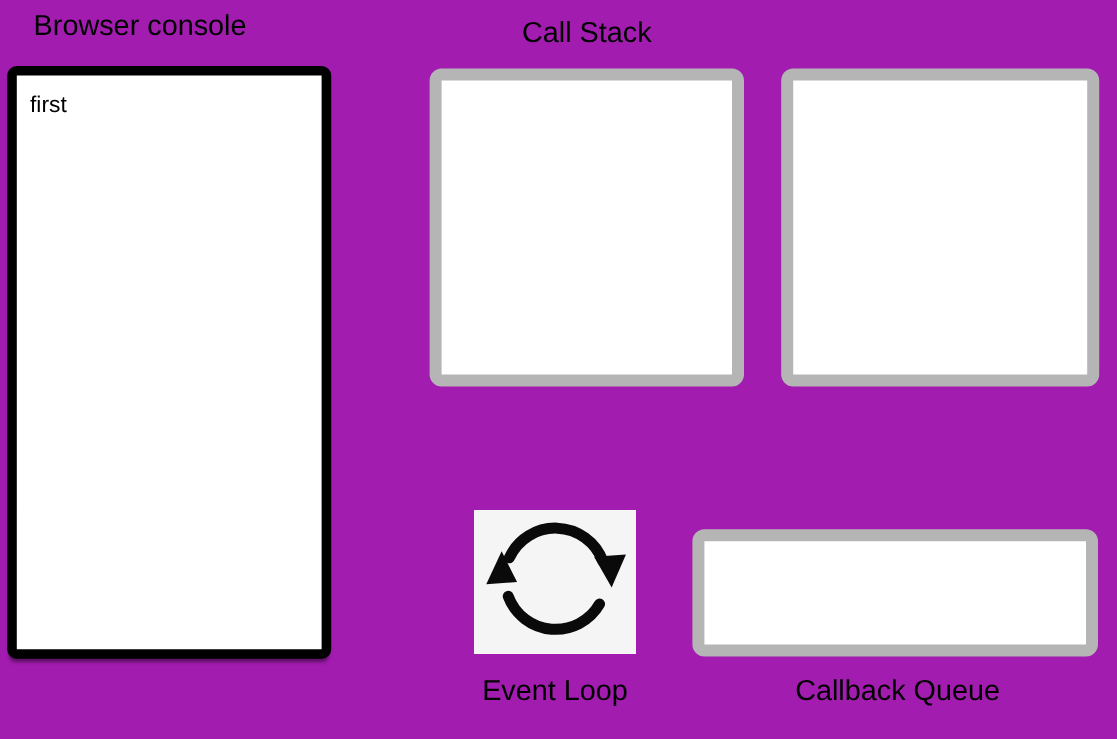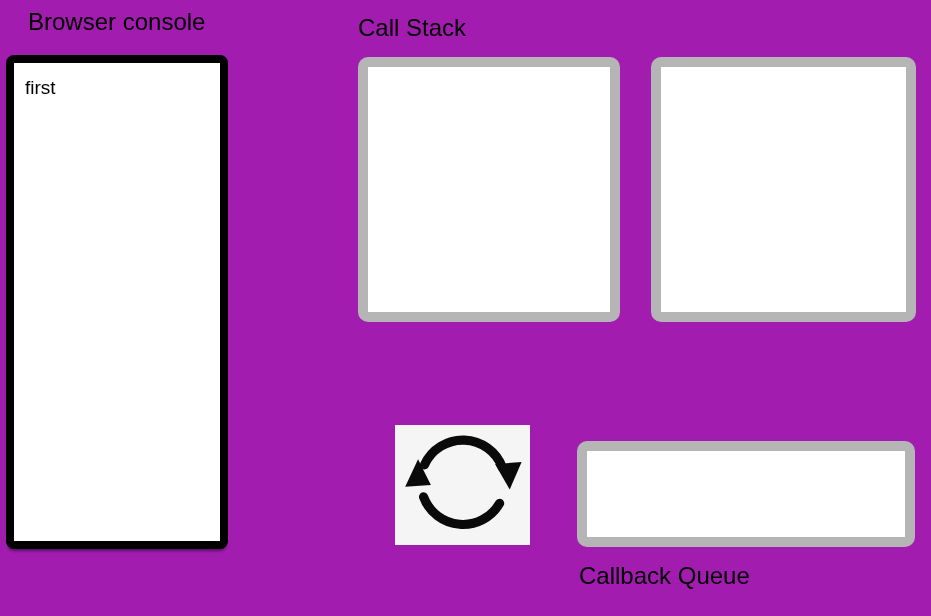--- a/index.html
+++ b/index.html
@@ -16,26 +16,26 @@
     color: #000000;
     overflow: hidden;
   }
   .abs { position: absolute; }
   .diagram-label {
     font-size: 24px;
     line-height: 28px;
     color: #000000;
     white-space: nowrap;
   }
-  .centered { }
+  .centered { text-align: center; }
 
   .console-box {
     left: 6px;
     top: 55px;
-    width: 222px;
+    width: 270px;
     height: 494px;
     box-sizing: border-box;
     border: 8px solid #000000;
     border-radius: 8px;
     background: #ffffff;
     box-shadow: 0 4px 3px -2px rgba(0,0,0,0.45);
     padding: 13px 11px;
   }
   .console-line {
     font-size: 19px;
@@ -101,18 +101,19 @@
         <g fill="#0a0a0a">
 
           <polygon points="103,37 132,35 119,65"></polygon>
 
           <polygon points="5,62 33,60 19,32"></polygon>
         </g>
       </svg>
     </span>
   </div>
 
+  <div class="abs diagram-label centered label-event-loop">Event Loop</div>
 
   <div class="abs gray-box callback-queue-box"></div>
 
   <div class="abs diagram-label centered label-callback-queue">Callback Queue</div>
 
 </div>
 
 </body></html>

